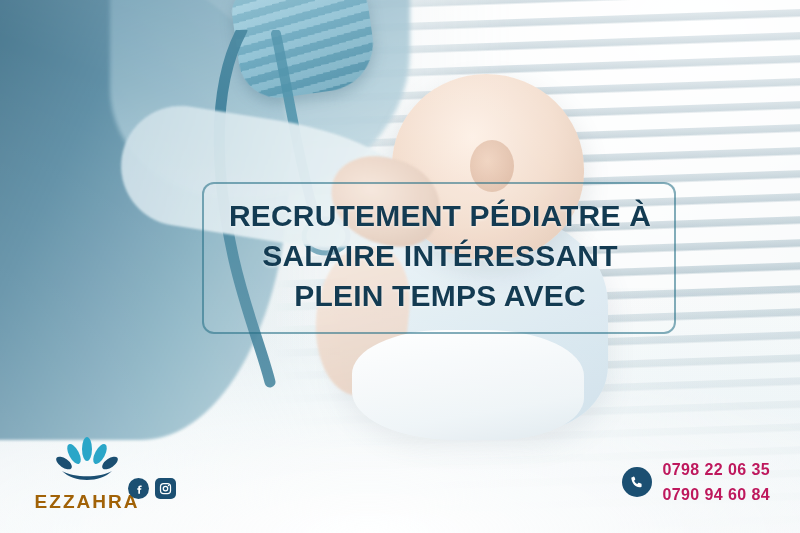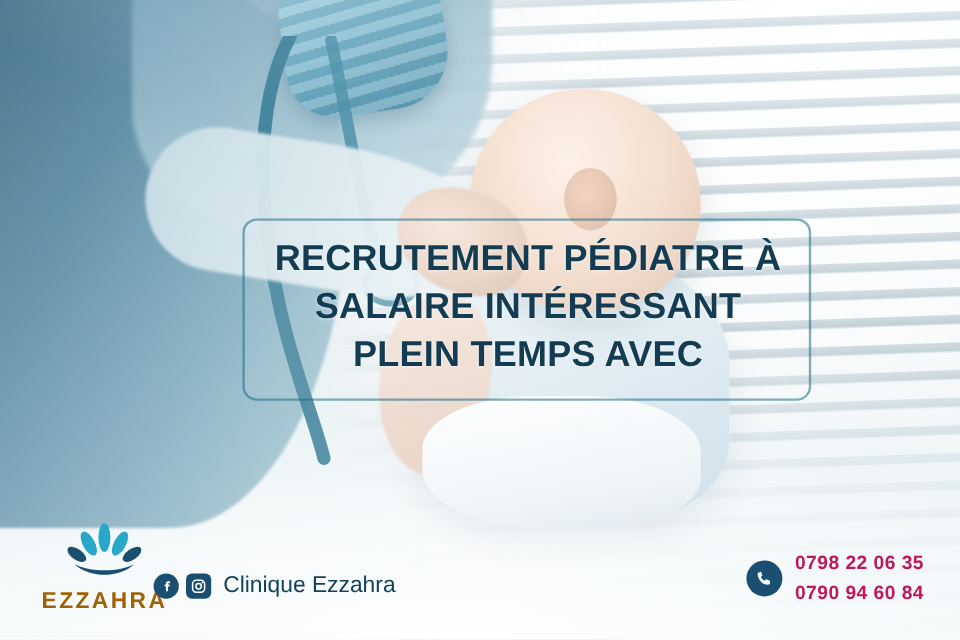--- a/index.html
+++ b/index.html
@@ -314,21 +314,20 @@
         <path fill="#ffffff" d="M14.5 8.5h2V5.8h-2.4C12 5.8 10.8 7 10.8 9v1.6H9v2.7h1.8V20h2.9v-6.7h2l.4-2.7h-2.4V9.4c0-.6.2-.9.8-.9z"></path>
       </svg>
     </span>
     <span class="soc-icon ig">
       <svg viewBox="0 0 24 24" width="15" height="15" aria-hidden="true">
         <rect x="4" y="4" width="16" height="16" rx="5" fill="none" stroke="#ffffff" stroke-width="2"></rect>
         <circle cx="12" cy="12" r="3.6" fill="none" stroke="#ffffff" stroke-width="2"></circle>
         <circle cx="16.9" cy="7.1" r="1.2" fill="#ffffff"></circle>
       </svg>
     </span>
-    <span class="social-label">Clinique Ezzahra</span>
   </div>
 
   <div class="phones">
     <span class="phone-circle">
       <svg viewBox="0 0 24 24" width="17" height="17" aria-hidden="true">
         <path fill="#ffffff" d="M6.6 3.5c.6 0 1.1.4 1.3 1l.9 2.7c.2.5 0 1.1-.4 1.4l-1.3 1c1 2 2.6 3.6 4.6 4.6l1-1.3c.3-.4.9-.6 1.4-.4l2.7.9c.6.2 1 .7 1 1.3v2.6c0 .8-.7 1.4-1.5 1.3C10.3 19.9 4.1 13.7 3.3 6c-.1-.8.5-1.5 1.3-1.5z"></path>
       </svg>
     </span>
     <span class="phone-nums">
       <div>0798 22 06 35</div>

